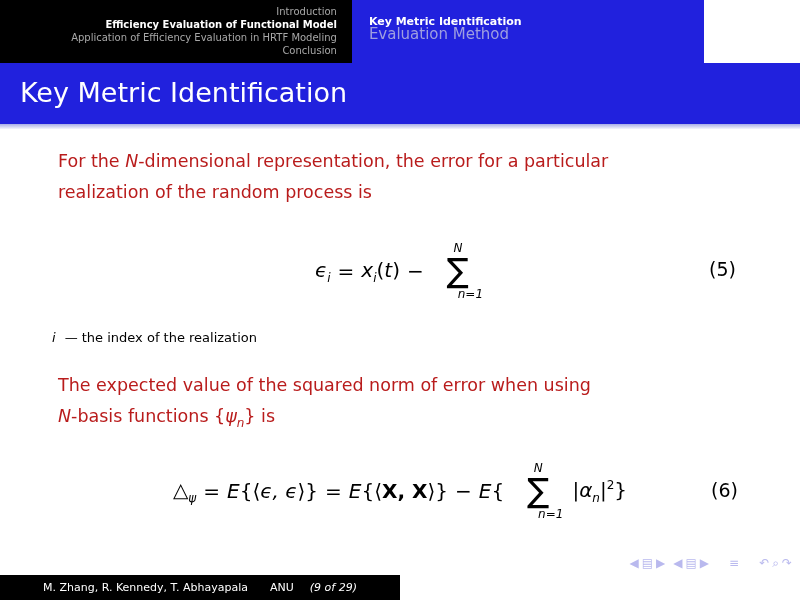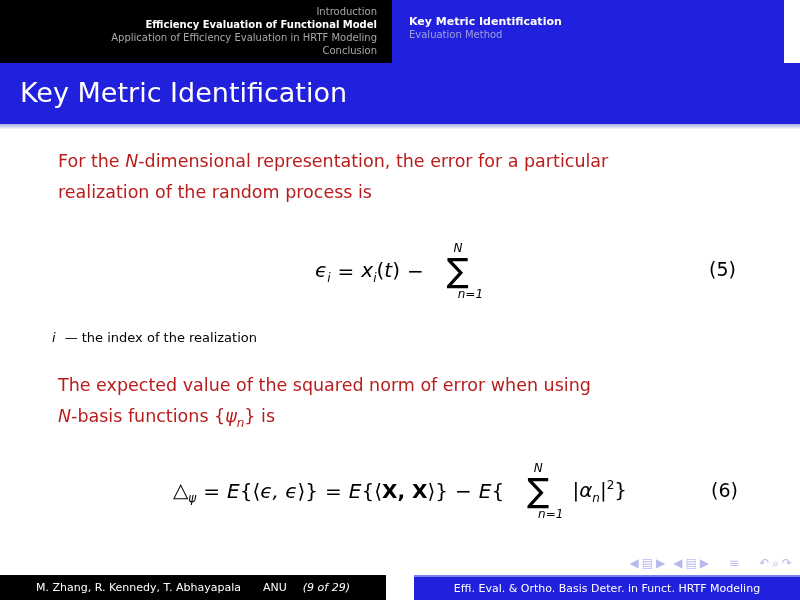--- a/index.html
+++ b/index.html
@@ -1,29 +1,29 @@
 <!DOCTYPE html>
 <html><head>
 <meta charset="utf-8">
 <style>
   html,body{margin:0;padding:0;background:#ffffff;}
   .slide{position:relative;width:800px;height:600px;background:#ffffff;overflow:hidden;
          font-family:"DejaVu Sans",sans-serif;color:#000;}
 
   
-  .header{position:absolute;top:0;left:0;width:784px;height:63px;display:flex;}
+  .header{position:absolute;top:0;left:0;width:704px;height:63px;display:flex;}
   .header-left{width:400px;height:63px;background:#000000;display:flex;flex-direction:column;
                align-items:flex-end;justify-content:flex-start;padding-top:5px;padding-right:15px;
                box-sizing:border-box;}
   .hl-row{font-size:10px;line-height:13px;color:#a8a8a8;white-space:nowrap;}
   .hl-row.active{color:#ffffff;font-weight:bold;}
   .header-right{width:400px;height:63px;background:#2121dd;box-sizing:border-box;
                 padding-top:15px;padding-left:17px;}
   .hr-title{font-size:11px;line-height:13px;color:#ffffff;font-weight:bold;}
-  .hr-sub{font-size:10px;line-height:13px;color:#9f9fe0;}
+  .hr-sub{font-size:15px;line-height:13px;color:#9f9fe0;}
 
   
   .frametitle-bar{position:absolute;top:63px;left:0;width:800px;height:61px;background:#2121dd;}
   .frametitle{padding-left:20px;font-size:27px;line-height:60px;color:#ffffff;white-space:nowrap;}
   .title-shadow{position:absolute;top:124px;left:0;width:800px;height:5px;
                 background:linear-gradient(to bottom,#a9aee6,#f5f6fd);}
 
   
   .para{position:absolute;left:58px;width:700px;font-size:17.5px;line-height:31px;color:#b91c1c;}
   .para1{top:146px;}
@@ -159,18 +159,15 @@
       <span>↷</span>
     </span>
   </div>
 
   <div class="footer">
     <div class="footer-left">
       <span>M. Zhang, R. Kennedy, T. Abhayapala</span>
       <span class="institute">ANU</span>
       <span class="pagecount">(9 of 29)</span>
     </div>
-    <div class="footer-right">
-      <span>Effi. Eval. &amp; Ortho. Basis Deter. in Funct. HRTF Modeling</span>
-    </div>
   </div>
 
 </div>
 
 </body></html>

